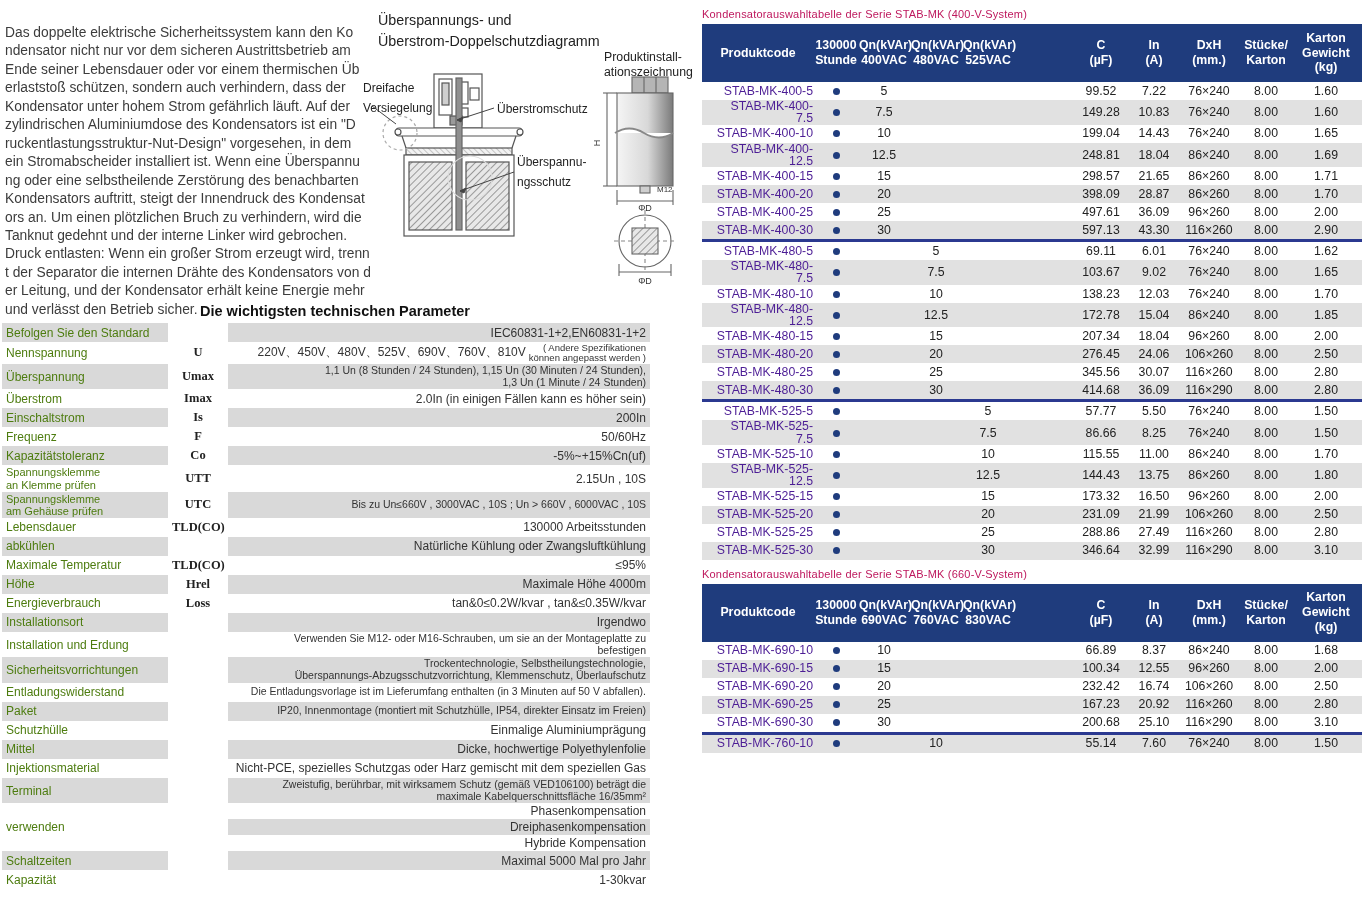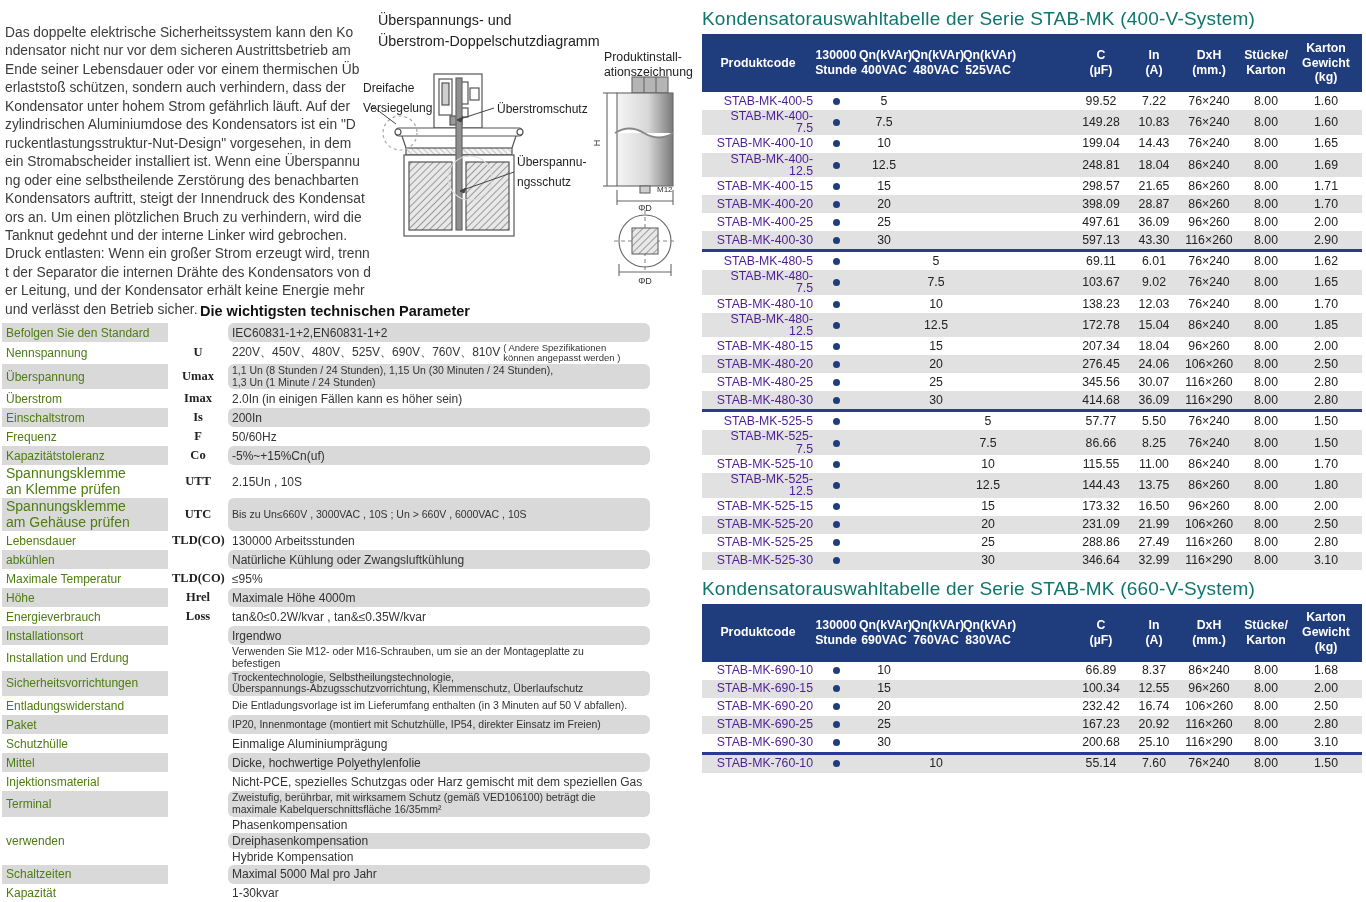--- a/index.html
+++ b/index.html
@@ -11,44 +11,44 @@
   .lead-par{position:absolute;left:5px;top:24px;width:372px;font-size:13.8px;line-height:18.45px;
             color:#3c3c3c;white-space:pre-line;}
 
   
   .params-title{position:absolute;left:160px;top:303px;width:350px;text-align:center;
                 font-size:14.5px;font-weight:bold;color:#111;}
   table.params{position:absolute;left:2px;top:323px;width:648px;border-collapse:collapse;
                table-layout:fixed;}
   table.params td{padding:1px 4px;vertical-align:middle;}
   table.params td.lbl{width:158px;text-align:left;font-size:12px;color:#4d7c0f;height:17px;}
-  table.params td.lbl.small{font-size:14px;line-height:1.1;white-space:pre-line;}
+  table.params td.lbl.small{font-size:11px;line-height:1.1;white-space:pre-line;}
   table.params td.sym{width:52px;text-align:center;font-family:"Liberation Serif",serif;
                       font-weight:600;font-size:12.5px;color:#222;background:#fff !important;}
-  table.params td.val{text-align:left;font-size:12px;color:#333;white-space:pre-line;border-radius:6px;}
+  table.params td.val{text-align:right;font-size:12px;color:#333;white-space:pre-line;}
   table.params td.val.small{font-size:10.5px;line-height:1.12;}
   table.params tr:nth-child(odd) td.lbl,
   table.params tr:nth-child(odd) td.val{background:var(--pstripe);}
   .note{display:inline-block;font-size:9.5px;line-height:1.05;white-space:pre-line;
         vertical-align:middle;margin-left:3px;}
 
   
   .diag-title{position:absolute;left:378px;top:10px;font-size:14.3px;line-height:21px;
               color:#222;white-space:pre-line;}
   .install-title{position:absolute;left:604px;top:50px;font-size:12.3px;line-height:15px;
                  color:#222;white-space:pre-line;}
   .callout{position:absolute;font-size:12px;line-height:20px;color:#222;white-space:pre-line;}
   .co-seal{left:363px;top:78px;}
   .co-oc{left:497px;top:99px;}
   .co-ov{left:517px;top:152px;}
   svg.diagram{position:absolute;left:360px;top:58px;}
 
   
   .right-zone{position:absolute;left:702px;top:0;width:660px;}
-  .tbl-title{font-size:19px;color:#0f766e;margin:8px 0 4px 0;font-weight:normal;letter-spacing:.2px;}
+  .tbl-title{font-size:11px;color:#be185d;margin:8px 0 4px 0;font-weight:normal;letter-spacing:.2px;}
   table.sel{border-collapse:collapse;width:660px;table-layout:fixed;}
   table.sel th{background:var(--navy);color:#fff;font-size:12.3px;font-weight:bold;
                white-space:pre-line;line-height:1.2;height:54px;vertical-align:middle;
                text-align:center;padding:2px 1px;}
   table.sel td{height:18px;font-size:12.3px;text-align:center;color:#222;padding:0 1px;
                line-height:1;vertical-align:middle;}
   table.sel td.code{text-align:right;padding-left:14px;font-weight:normal;color:#4c1d95;}
   table.sel tbody tr:nth-child(even) td{background:var(--stripe);}
   table.sel tbody tr.sep td{border-bottom:3px solid var(--sep);}
   .dot{display:inline-block;width:7px;height:7px;border-radius:50%;background:var(--navy);}

